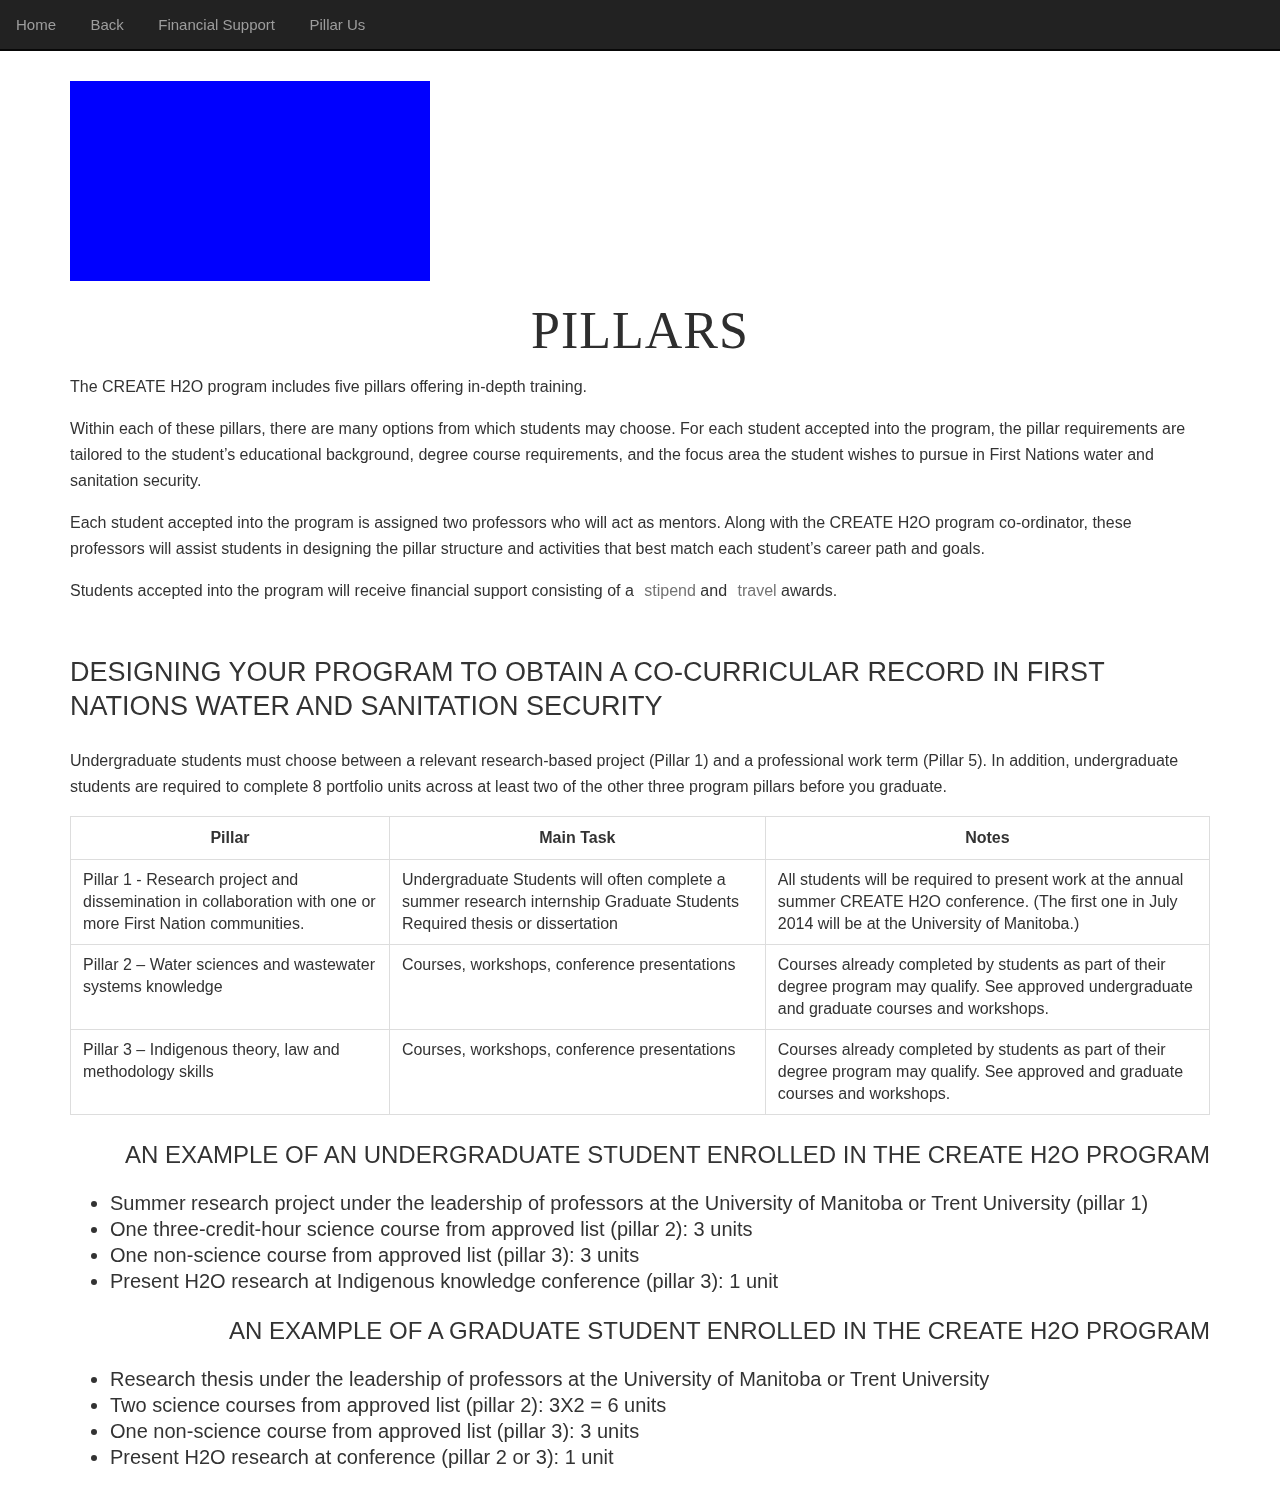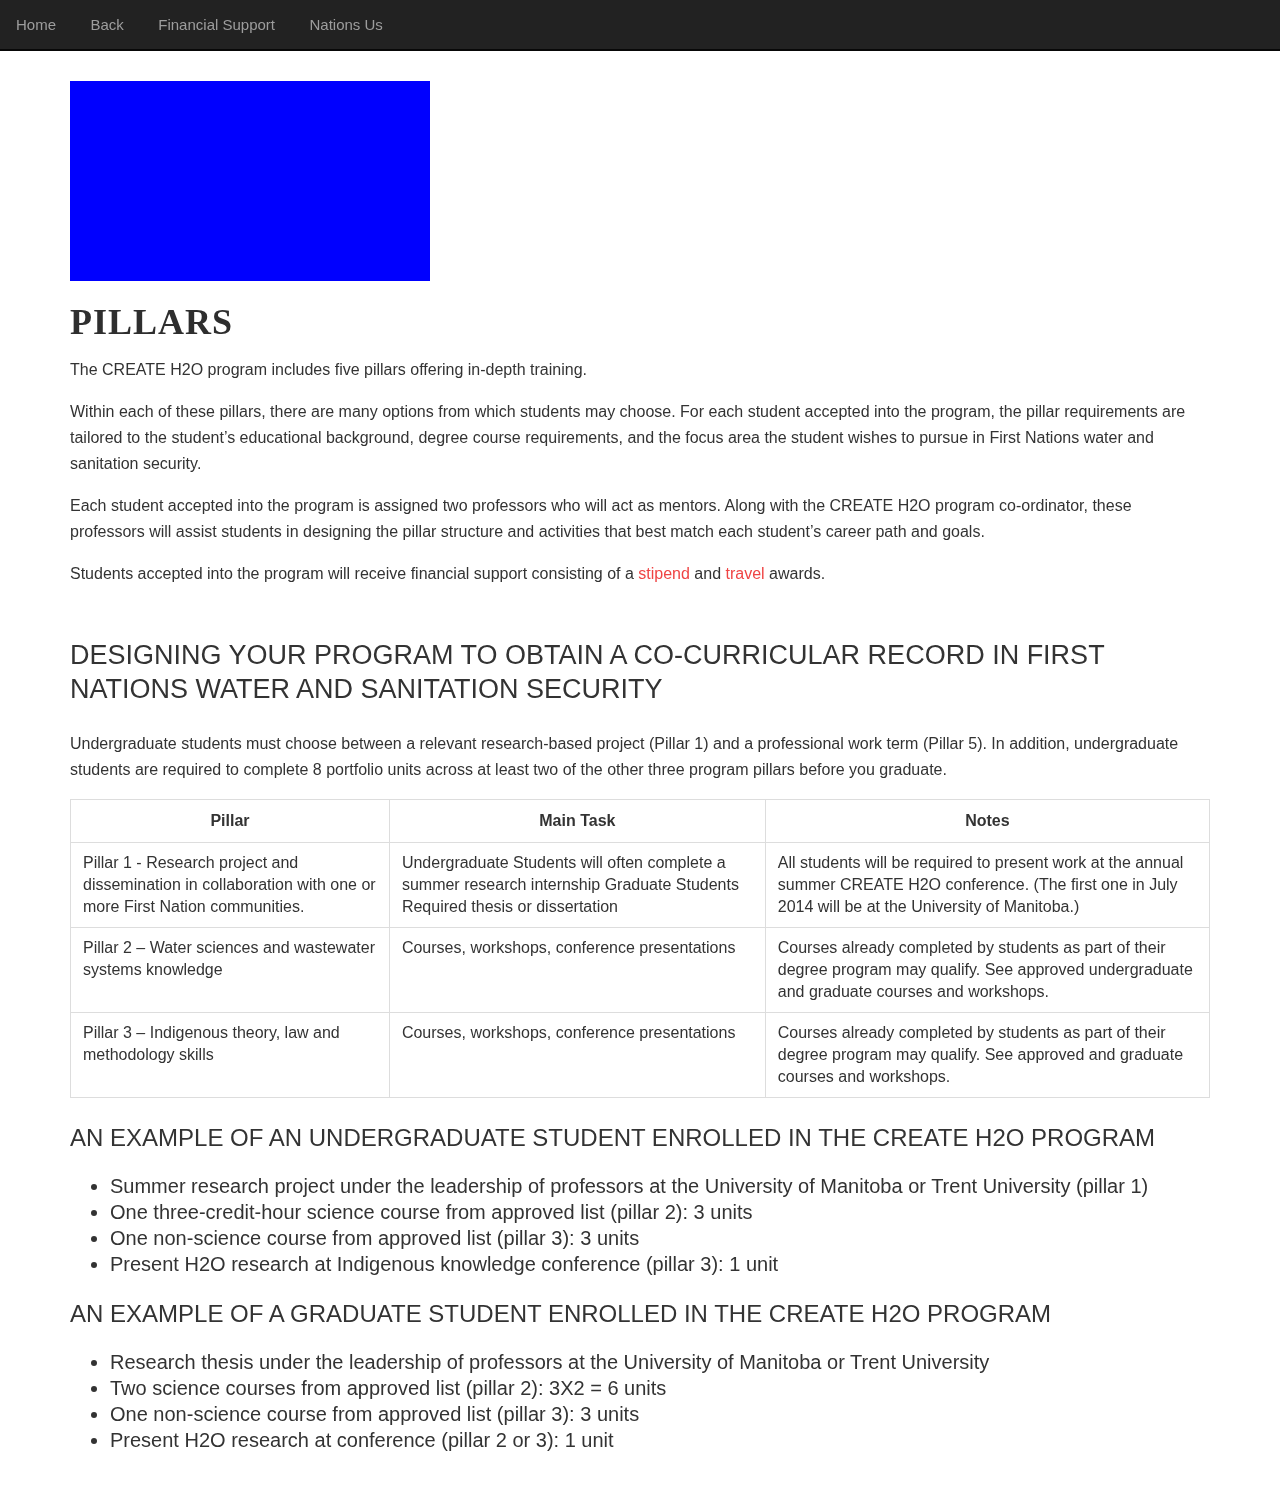--- a/index.html
+++ b/index.html
@@ -39,53 +39,54 @@
 
   .hero-image {
     width: 360px;
     height: 200px;
     background: #0000ff;
     margin-top: 30px;
   }
 
   h1.page-title {
     font-family: "Liberation Serif", serif;
-    font-size: 36px;
-    font-weight: 700;
-    text-align: left;
+    font-size: 52px;
+    font-weight: 400;
+    text-align: center;
     color: #2e2e2e;
     margin: 20px 0 14px 0;
     letter-spacing: 1px;
   }
 
   p.body-text {
     font-size: 16px;
     line-height: 26px;
     margin: 0 0 16px 0;
   }
 
   a.inline-link {
-    color: #ef4444;
+    color: #737373;
     text-decoration: none;
     cursor: pointer;
+    margin-left: 6px;
   }
 
   h2.section-heading {
     font-size: 27px;
     font-weight: 400;
     text-align: left;
     color: #333333;
     line-height: 1.25;
     margin: 52px 0 24px 0;
   }
 
   h3.example-heading {
     font-size: 24px;
     font-weight: 400;
-    text-align: left;
+    text-align: right;
     color: #333333;
     margin: 26px 0 24px 0;
   }
 
   
   table.pillars-table {
     width: 100%;
     border-collapse: collapse;
     margin: 12px 0 4px 0;
   }
@@ -116,21 +117,21 @@
   ul.example-list li { margin-bottom: 6px; }
 </style>
 </head>
 <body>
 
 <div class="navbar">
   <div class="navbar-inner">
     <a class="nav-link">Home</a>
     <a class="nav-link">Back</a>
     <a class="nav-link">Financial Support</a>
-    <a class="nav-link">Nations Us</a>
+    <a class="nav-link">Pillar Us</a>
   </div>
 </div>
 
 <div class="container">
 
   <div class="hero-image"></div>
 
   <h1 class="page-title">PILLARS</h1>
 
   <p class="body-text">The CREATE H2O program includes five pillars offering in-depth training.</p>

